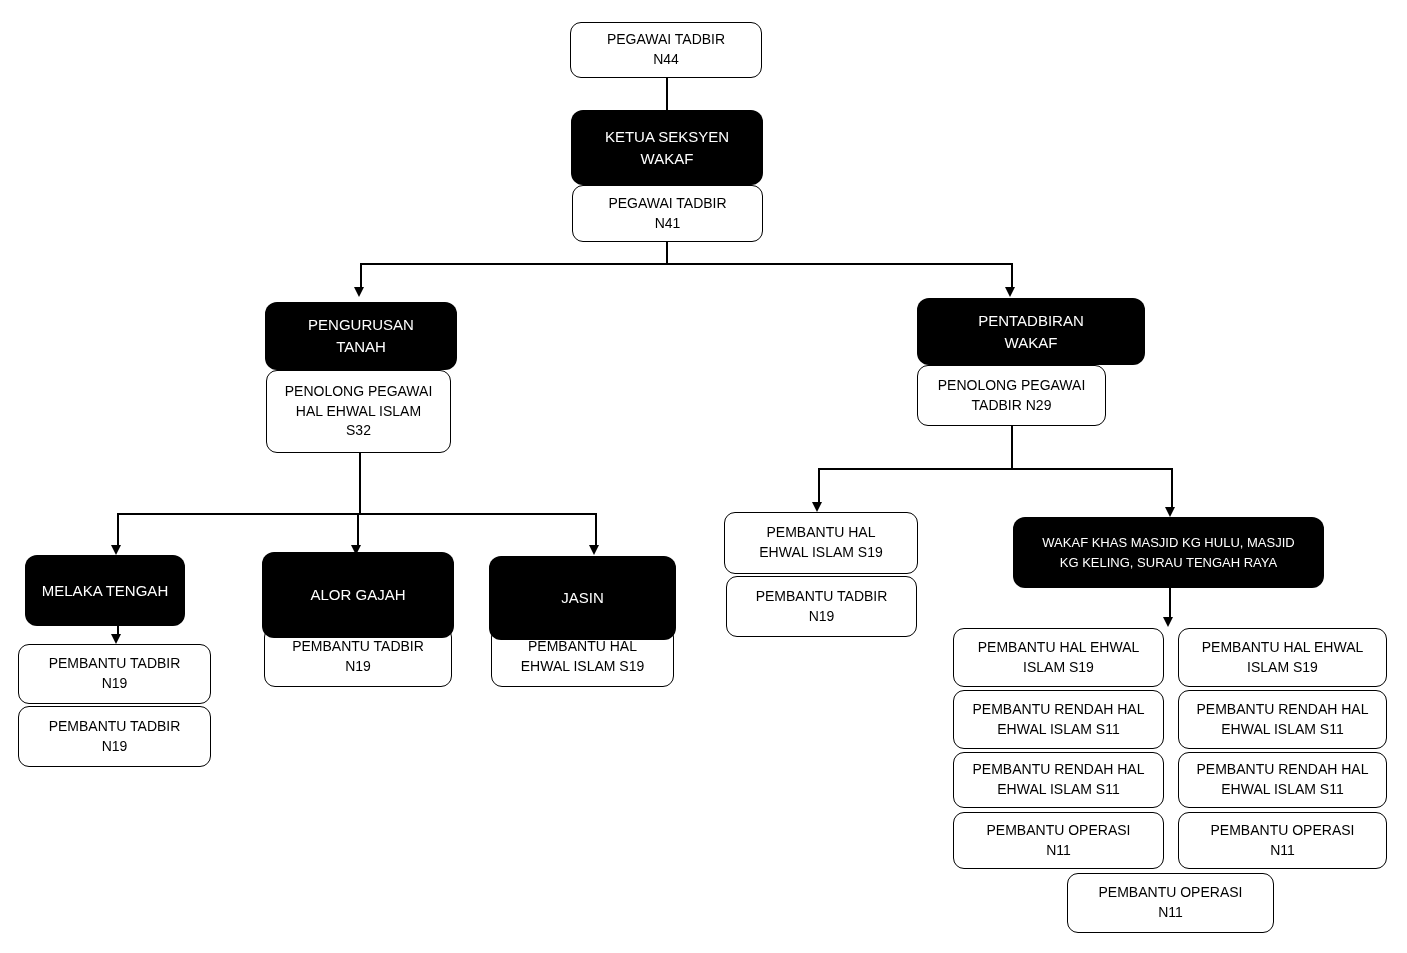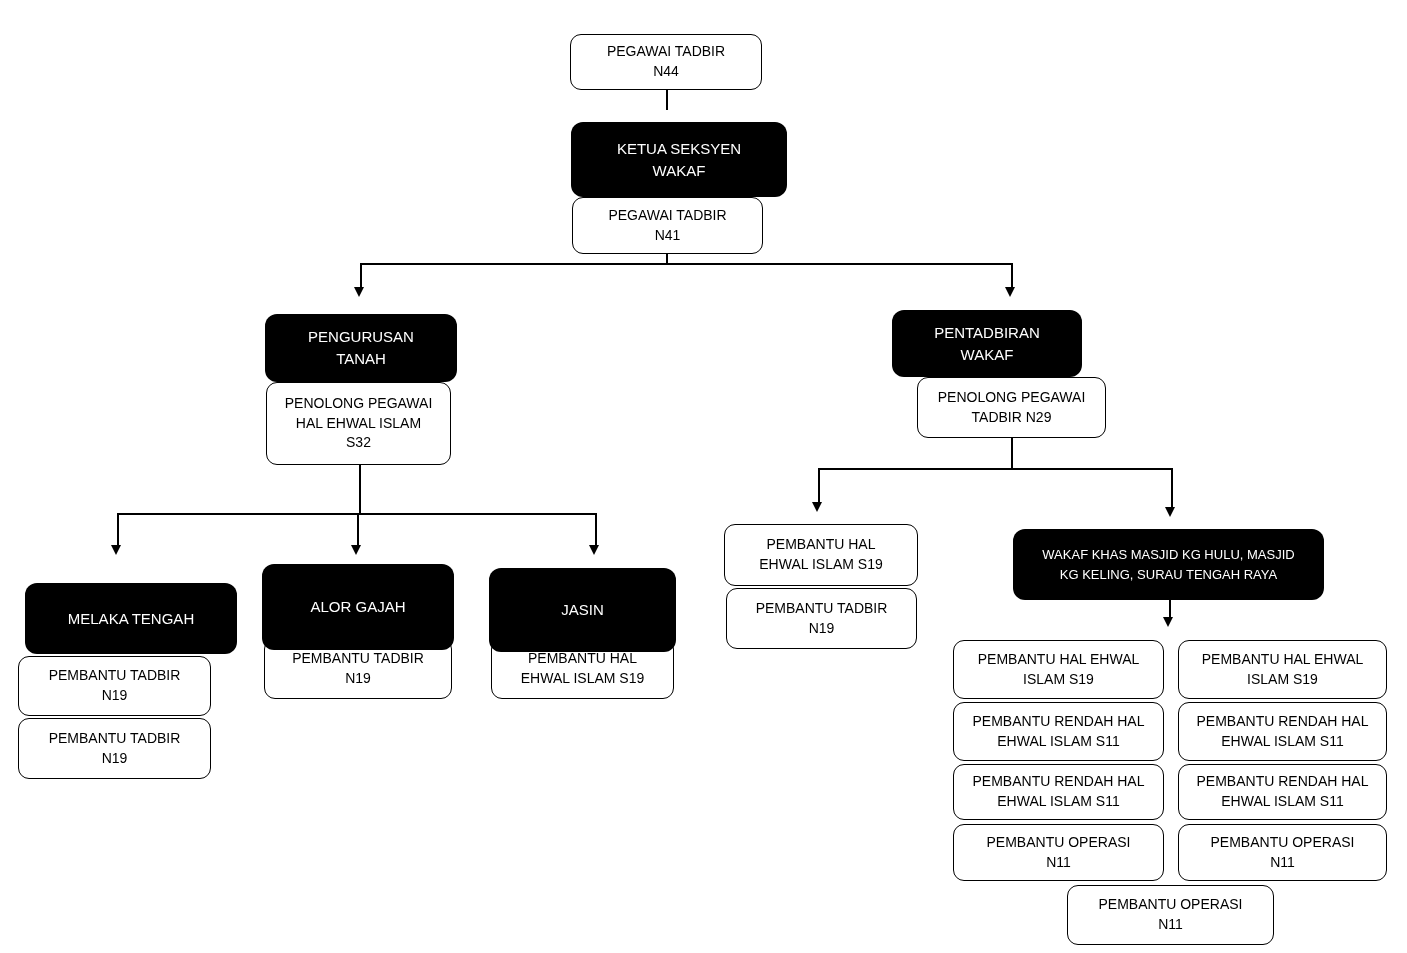--- a/index.html
+++ b/index.html
@@ -3,21 +3,21 @@
 <meta charset="utf-8">
 <style>
   html,body { margin:0; padding:0; background:#ffffff; }
   .canvas {
     position:relative; width:1407px; height:953px; background:#ffffff;
     font-family:"Liberation Sans", sans-serif; overflow:hidden;
   }
   .node {
     position:absolute; box-sizing:border-box;
     display:flex; align-items:center; justify-content:center;
-    text-align:center; white-space:pre-line;margin-top:12px;
+    text-align:center; white-space:pre-line;
   }
   .nb { 
     background:#000000; color:#ffffff; border-radius:12px;
     font-size:15px; line-height:1.45; z-index:2;
   }
   .nw { 
     background:#ffffff; color:#000000; border:1.7px solid #000000;
     border-radius:11px; font-size:14px; line-height:1.42; z-index:1;
   }
   .sm { font-size:13px; line-height:1.5; }
@@ -60,37 +60,37 @@
   <div class="vline" style="left:818px;top:468px;height:35px"></div>
   <div class="arrow" style="left:812px;top:502px"></div>
   <div class="vline" style="left:1171px;top:468px;height:40px"></div>
   <div class="arrow" style="left:1165px;top:507px"></div>
 
   <div class="vline" style="left:1169px;top:588px;height:30px"></div>
   <div class="arrow" style="left:1163px;top:617px"></div>
 
   <div class="node nw" style="left:570px;top:22px;width:192px;height:56px">PEGAWAI TADBIR
 N44</div>
-  <div class="node nb" style="left:571px;top:110px;width:216px;height:75px">KETUA SEKSYEN
+  <div class="node nb" style="left:571px;top:110px;width:192px;height:75px">KETUA SEKSYEN
 WAKAF</div>
   <div class="node nw" style="left:572px;top:185px;width:191px;height:57px">PEGAWAI TADBIR
 N41</div>
 
   <div class="node nb" style="left:265px;top:302px;width:192px;height:68px">PENGURUSAN
 TANAH</div>
   <div class="node nw" style="left:266px;top:370px;width:185px;height:83px">PENOLONG PEGAWAI
 HAL EHWAL ISLAM
 S32</div>
 
-  <div class="node nb" style="left:892px;top:298px;width:190px;height:67px">PENTADBIRAN
+  <div class="node nb" style="left:917px;top:298px;width:228px;height:67px">PENTADBIRAN
 WAKAF</div>
   <div class="node nw" style="left:917px;top:365px;width:189px;height:61px">PENOLONG PEGAWAI
 TADBIR N29</div>
 
-  <div class="node nb" style="left:25px;top:571px;width:212px;height:71px">MELAKA TENGAH</div>
+  <div class="node nb" style="left:25px;top:555px;width:160px;height:71px">MELAKA TENGAH</div>
   <div class="node nw" style="left:18px;top:644px;width:193px;height:60px">PEMBANTU TADBIR
 N19</div>
   <div class="node nw" style="left:18px;top:706px;width:193px;height:61px">PEMBANTU TADBIR
 N19</div>
 
   <div class="node nb" style="left:262px;top:552px;width:192px;height:86px">ALOR GAJAH</div>
   <div class="node nw" style="left:264px;top:626px;width:188px;height:61px">PEMBANTU TADBIR
 N19</div>
 
   <div class="node nb" style="left:489px;top:556px;width:187px;height:84px">JASIN</div>

